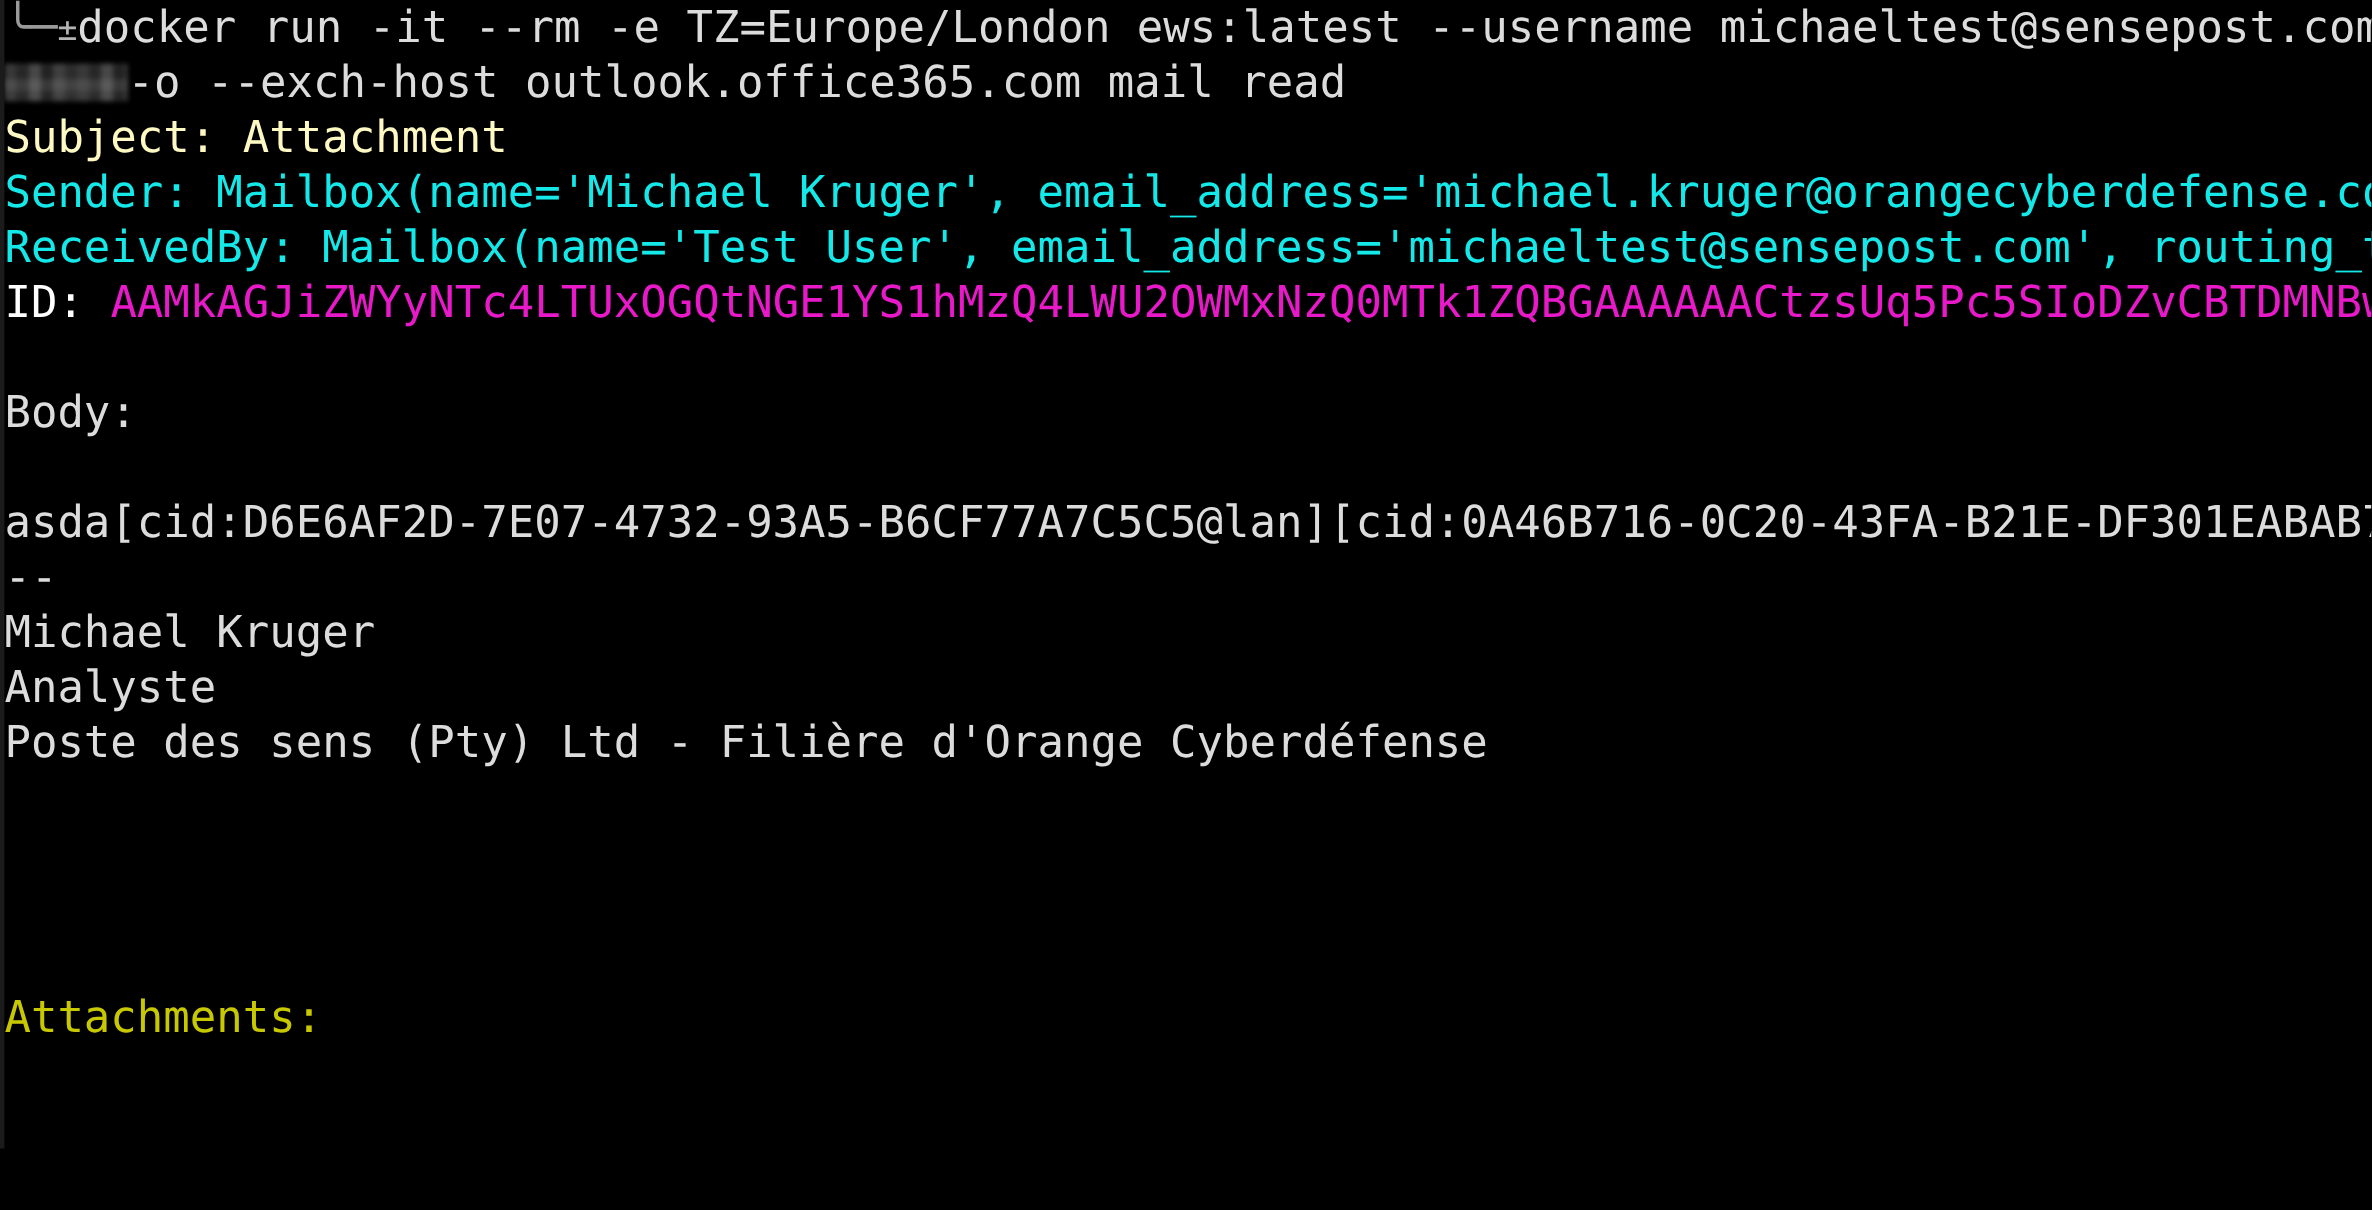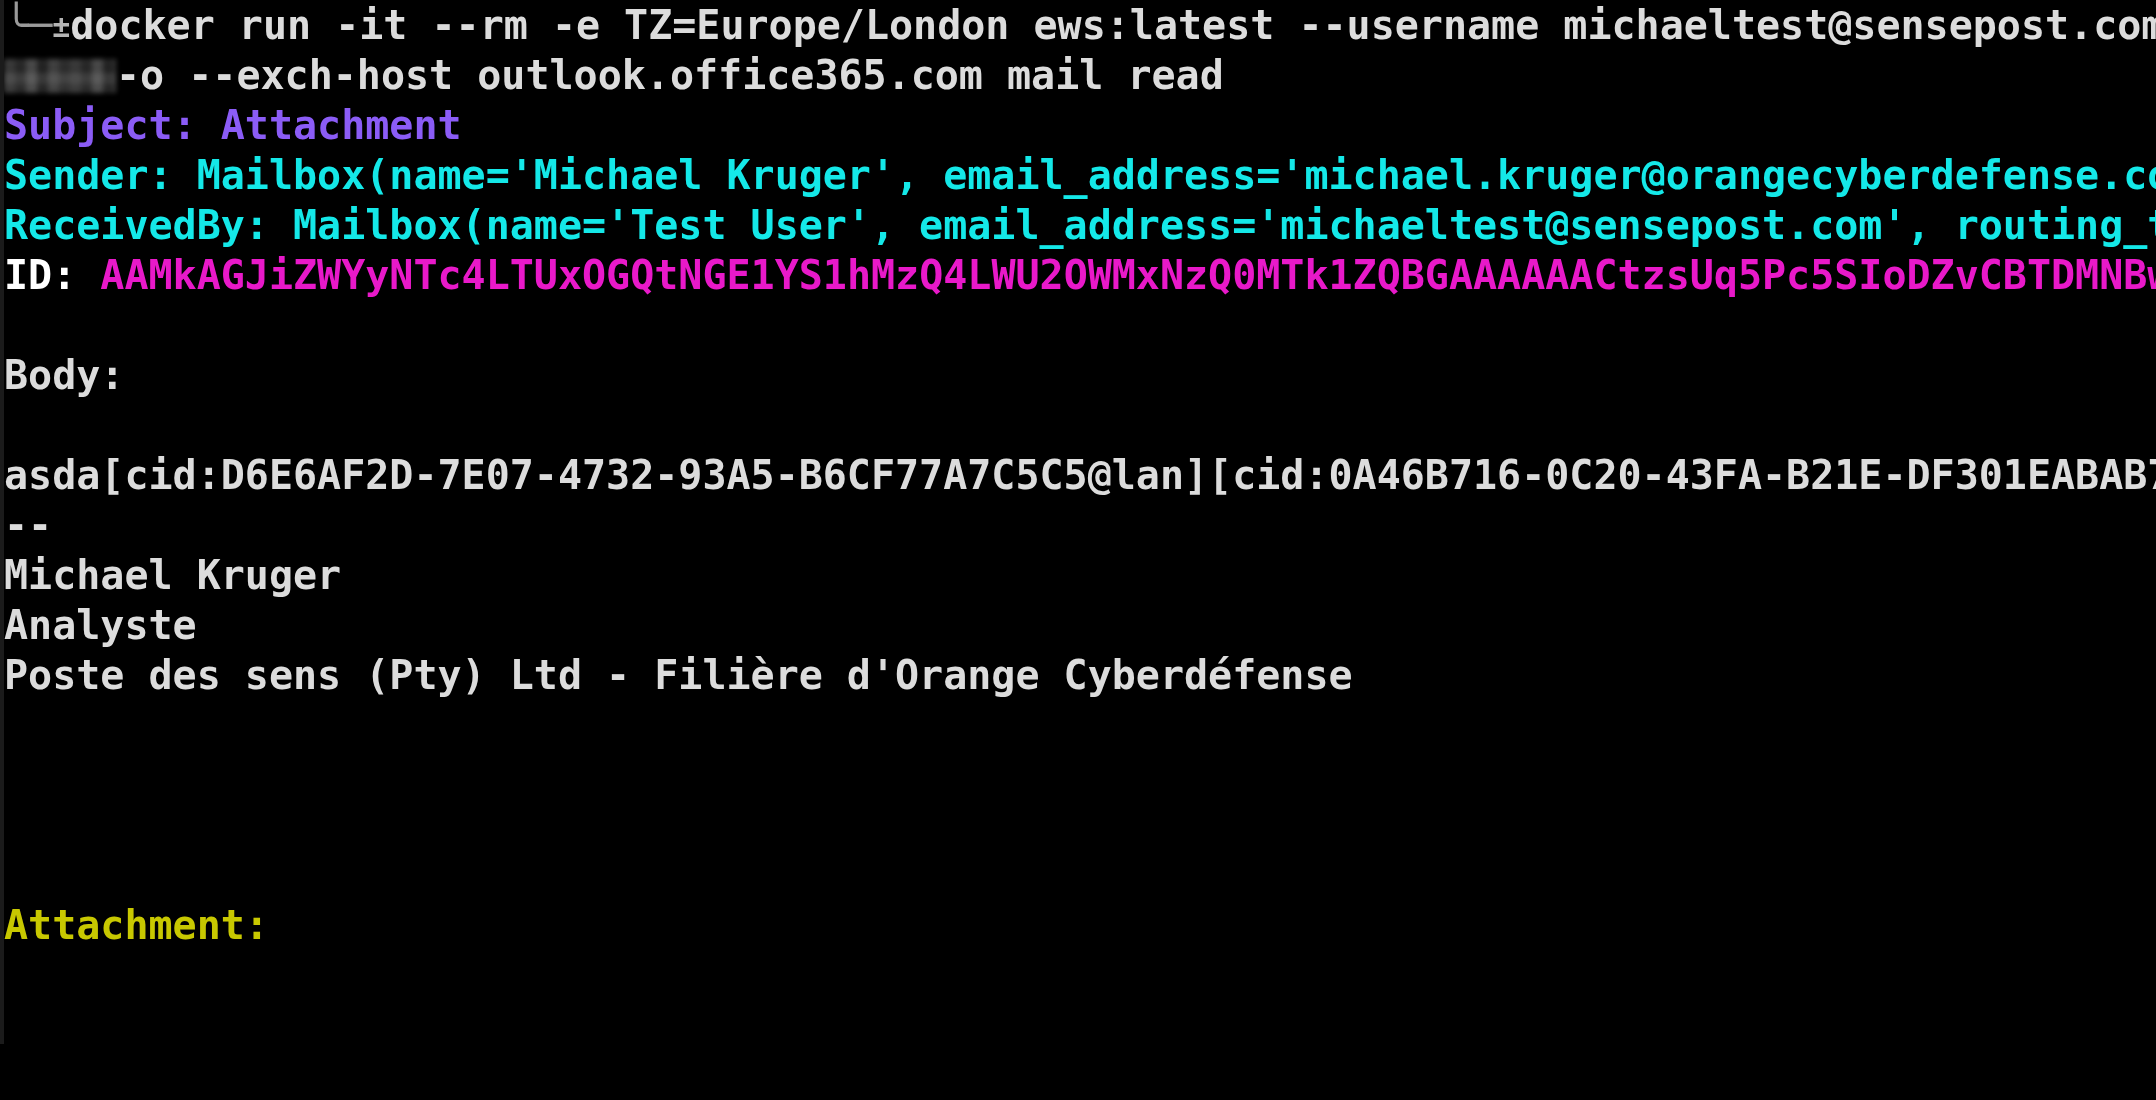--- a/index.html
+++ b/index.html
@@ -13,21 +13,20 @@
   body {
     font-family: "DejaVu Sans Mono", "Liberation Mono", monospace;
   }
 
   #terminal {
     position: relative;
     width: 2156px;
     height: 1044px;
     background: #000000;
     overflow: hidden;
-    font-weight: bold;
   }
 
   
   .left-edge {
     position: absolute;
     left: 0;
     top: 0;
     width: 4px;
     height: 1100px;
     background: #1b1b1b;
@@ -50,21 +49,21 @@
     white-space: pre;
     color: #d6d6d6;
     padding-left: 4px;
     box-sizing: border-box;
   }
 
   .line.blank { color: transparent; }
 
   
   .c-white   { color: #dcdcdc; }
-  .c-blue    { color: #8b5cf6; }
+  .c-blue    { color: #fef9c3; }
   .c-cyan    { color: #14e8e8; }
   .c-magenta { color: #ffffff; }
   .c-magenta-dim { color: #e819c9; }
   .c-yellow  { color: #c8c800; }
 
   
   .prompt-glyph {
     color: #9a9a9a;
     font-size: 40px;
   }
@@ -142,19 +141,19 @@
     <div class="line clip c-white">--</div>
     <div class="line clip c-white">Michael Kruger</div>
     <div class="line clip c-white">Analyste</div>
     <div class="line clip c-white">Poste des sens (Pty) Ltd - Filière d'Orange Cyberdéfense</div>
 
     <div class="line blank"> </div>
     <div class="line blank"> </div>
     <div class="line blank"> </div>
     <div class="line blank"> </div>
 
-    <div class="line clip c-yellow">Attachment:</div>
+    <div class="line clip c-yellow">Attachments:</div>
 
   </div>
 
   <div class="hbar"></div>
 
 </div>
 
 </body></html>

